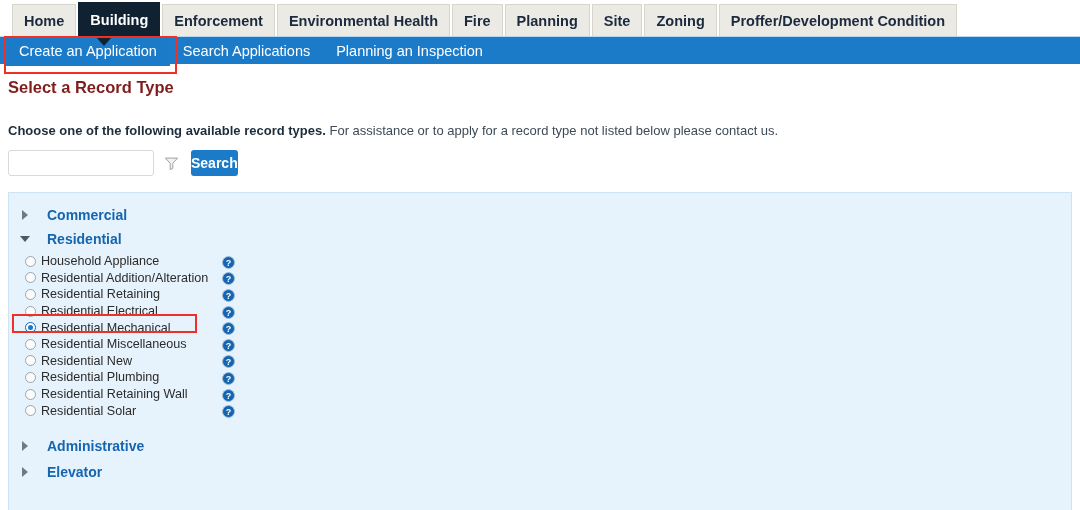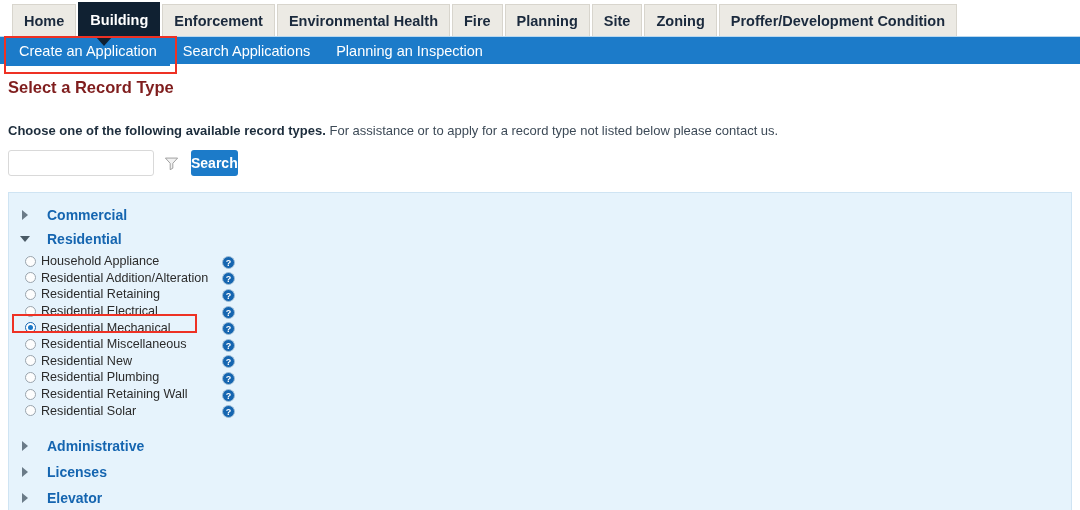--- a/index.html
+++ b/index.html
@@ -420,26 +420,18 @@
         </svg>
       </span>
       <span class="group-label">Administrative</span>
     </div>
     <div class="group-row">
       <span class="arrow">
         <svg width="8" height="10" viewBox="0 0 8 10" aria-hidden="true">
           <path d="M1 0 L7 5 L1 10 Z" fill="#6b7b88"></path>
         </svg>
       </span>
-      <span class="group-label">Licenses</span>
-    </div>
-    <div class="group-row">
-      <span class="arrow">
-        <svg width="8" height="10" viewBox="0 0 8 10" aria-hidden="true">
-          <path d="M1 0 L7 5 L1 10 Z" fill="#6b7b88"></path>
-        </svg>
-      </span>
       <span class="group-label">Elevator</span>
     </div>
   </div>
 </div>
 
 <div class="hl-mechanical"></div>
 
 </body></html>

